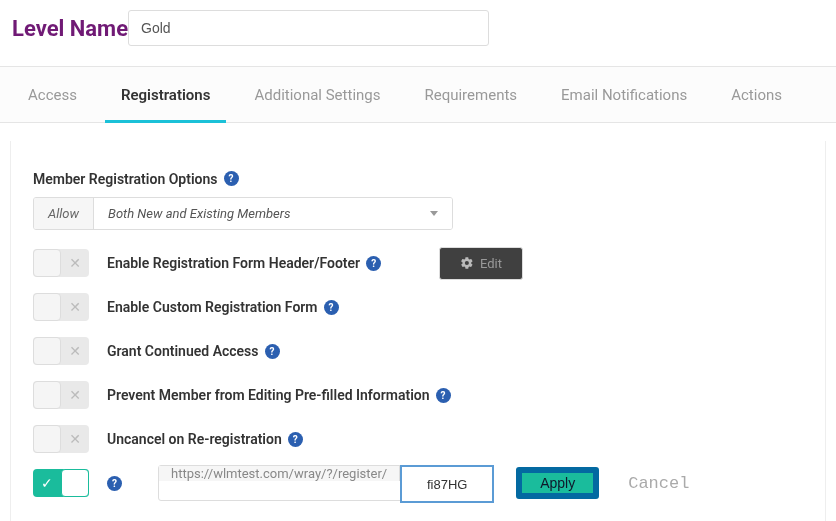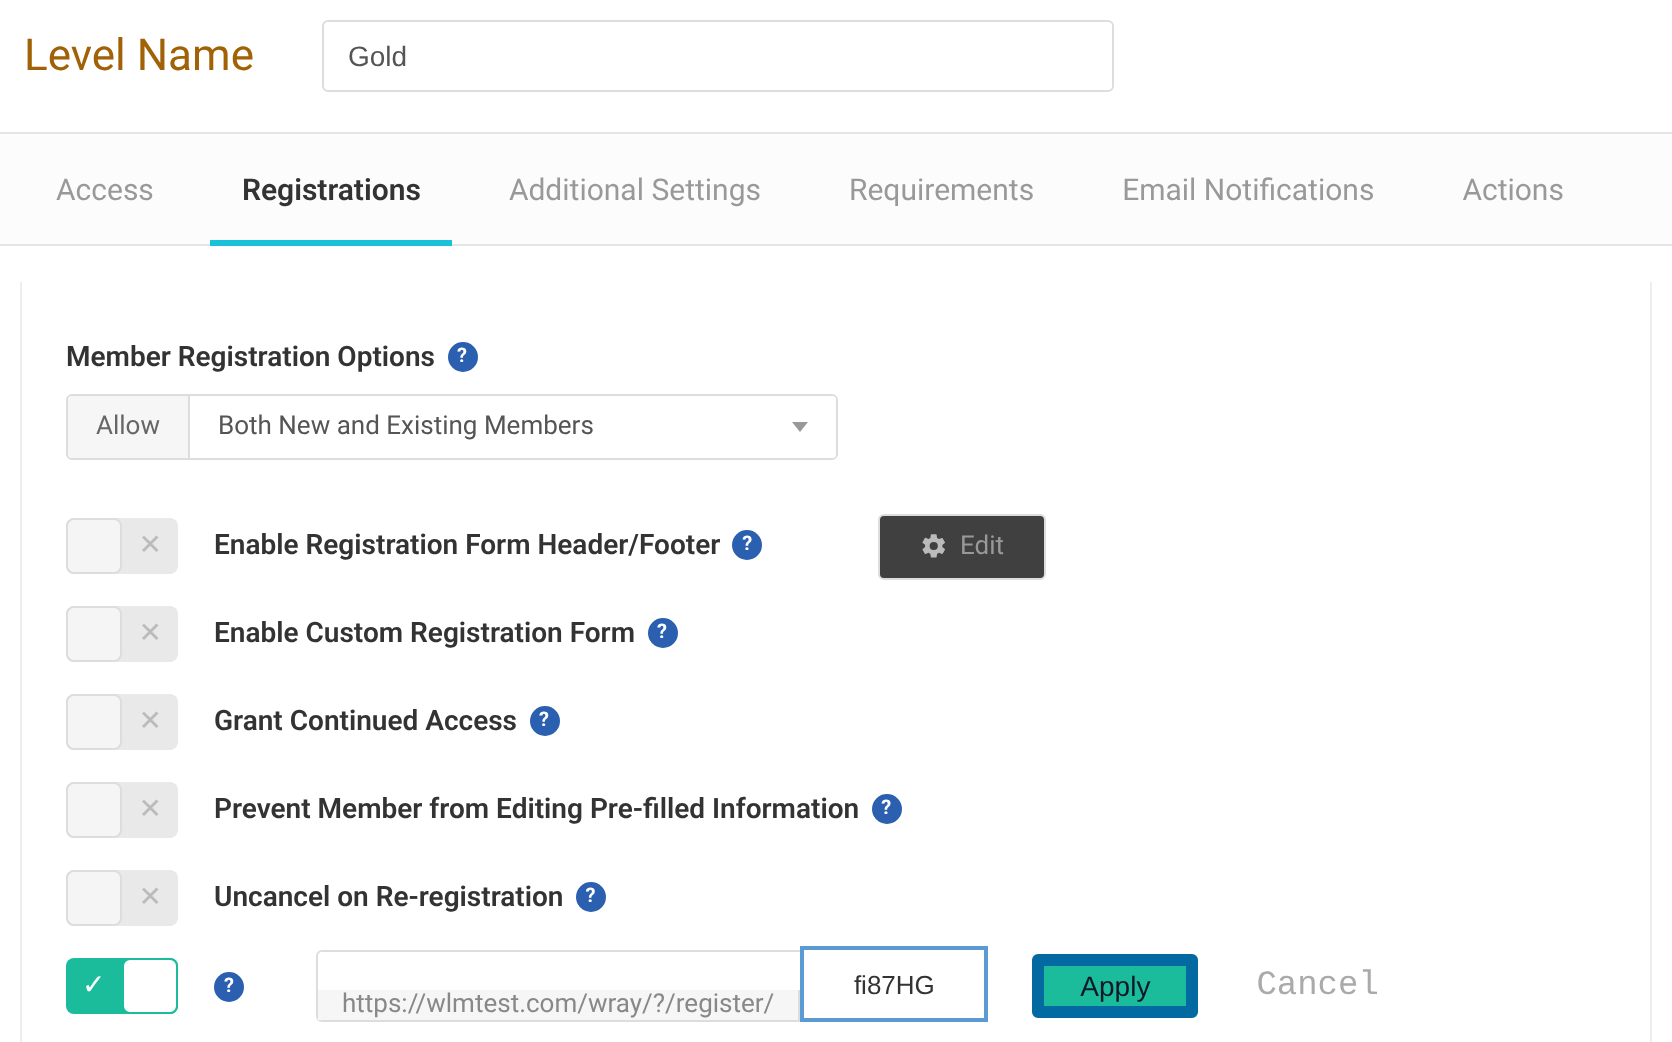--- a/index.html
+++ b/index.html
@@ -9,26 +9,25 @@
     color: #333;
     font-size: 14px;
   }
   .header-row {
     display: flex;
     align-items: center;
     padding: 10px 12px 20px 12px;
   }
   .header-label {
     font-size: 22px;
-    font-weight: 400;
-    color: #a16207;
-    margin-right: 34px;
+    font-weight: 700;
+    color: #701a75;
   }
   .level-name-input {
-    width: 396px;
+    width: 361px;
     height: 36px;
     padding: 6px 12px;
     font-size: 14px;
     color: #555;
     border: 1px solid #ddd;
     border-radius: 3px;
     background: #fff;
   }
 
   .tabs-wrap {
@@ -71,23 +70,24 @@
     margin-bottom: 10px;
     display: flex;
     align-items: flex-start;
     gap: 6px;
   }
 
   .allow-row {
     display: flex;
     border: 1px solid #ddd;
     border-radius: 3px;
-    width: 386px;
+    width: 420px;
     overflow: hidden;
-    margin-bottom: 24px;
+    margin-bottom: 14px;
+    font-style: italic;
   }
   .allow-label {
     padding: 8px 14px;
     background: #f6f6f6;
     border-right: 1px solid #ddd;
     color: #666;
     font-size: 13px;
   }
   .allow-select {
     flex: 1;
@@ -151,21 +151,21 @@
     color: #fff;
     font-size: 14px;
     line-height: 1;
   }
 
   .option-label {
     font-size: 14px;
     font-weight: 600;
     color: #333;
     display: flex;
-    align-items: flex-start;
+    align-items: flex-end;
     gap: 6px;
   }
 
   .help-icon {
     width: 15px;
     height: 15px;
     border-radius: 50%;
     background: #2b5fb0;
     color: #fff;
     font-size: 10px;
@@ -188,21 +188,21 @@
     font-size: 13px;
     display: flex;
     align-items: center;
     gap: 6px;
     cursor: default;
   }
   .gear-icon svg { display:block; }
 
   .url-group {
     display: flex;
-    align-items: flex-end;
+    align-items: flex-start;
     margin-left: 36px;
     border: 1px solid #ddd;
     border-radius: 3px;
     overflow: visible;
     height: 36px;
   }
   .url-prefix {
     padding: 0 12px;
     background: #f6f6f6;
     border-right: 1px solid #ddd;

